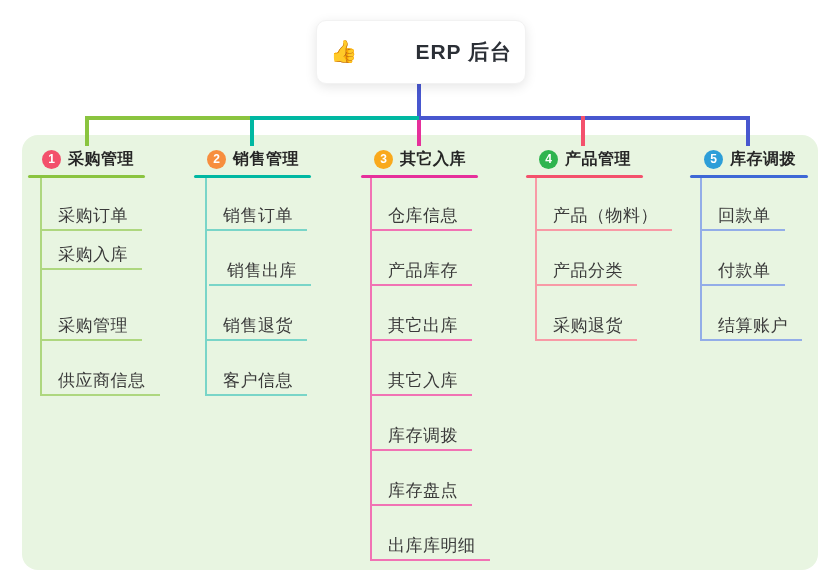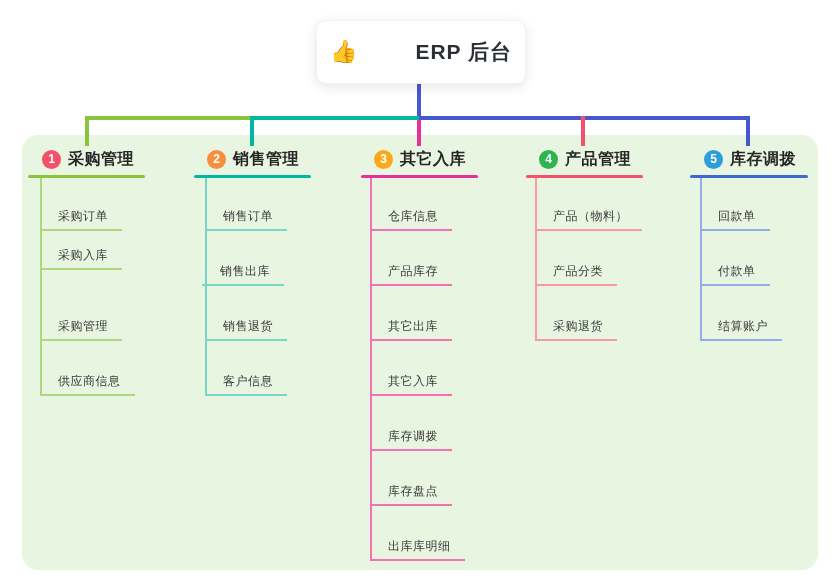--- a/index.html
+++ b/index.html
@@ -32,21 +32,21 @@
     background:var(--badge,#999);color:#fff;font-size:12px;font-weight:700;
     display:flex;align-items:center;justify-content:center;line-height:1;
   }
   .branch-title{font-size:16px;font-weight:700;color:var(--text_dark,#262626);letter-spacing:0.5px;}
   .branch-underline{position:absolute;height:3px;background:var(--c);border-radius:2px;}
   .branch-vline{position:absolute;width:2px;background:var(--l);}
   .child{
     position:absolute;
     padding:0 14px 4px 18px;
     border-bottom:2px solid var(--l);
-    font-size:12px;line-height:18px;color:var(--text_child,#3a3a3a);
+    font-size:17px;line-height:18px;color:var(--text_child,#3a3a3a);
     white-space:nowrap;cursor:pointer;letter-spacing:0.5px;
   }
   .bus{top:116px;height:4px;}
   .drop{width:4px;}
 </style>
 </head>
 <body>
 
 <div class="canvas" style="--canvas_bg: #ffffff; --panel_bg: #e8f5e1; --root_line: #4857cf; --text_dark: #262626; --text_child: #3a3a3a;">
 
@@ -81,21 +81,21 @@
   </div>
 
   <div class="branch" style="--c: #00b8a2; --l: #79d5c8; --badge: #f78e3e;">
     <div class="branch-header" style="left:207px;top:148px">
       <span class="badge">2</span>
       <span class="branch-title">销售管理</span>
     </div>
     <div class="branch-underline" style="left:194px;top:175px;width:117px"></div>
     <div class="branch-vline" style="left:205px;top:178px;height:218px"></div>
     <div class="child" style="left:205px;top:207px">销售订单</div>
-    <div class="child" style="left:202px;top:262px">销售出库</div>
+    <div class="child" style="left:209px;top:262px">销售出库</div>
     <div class="child" style="left:205px;top:317px">销售退货</div>
     <div class="child" style="left:205px;top:372px">客户信息</div>
   </div>
 
   <div class="branch" style="--c: #e6309b; --l: #f173b4; --badge: #f9a91c;">
     <div class="branch-header" style="left:374px;top:148px">
       <span class="badge">3</span>
       <span class="branch-title">其它入库</span>
     </div>
     <div class="branch-underline" style="left:361px;top:175px;width:117px"></div>

